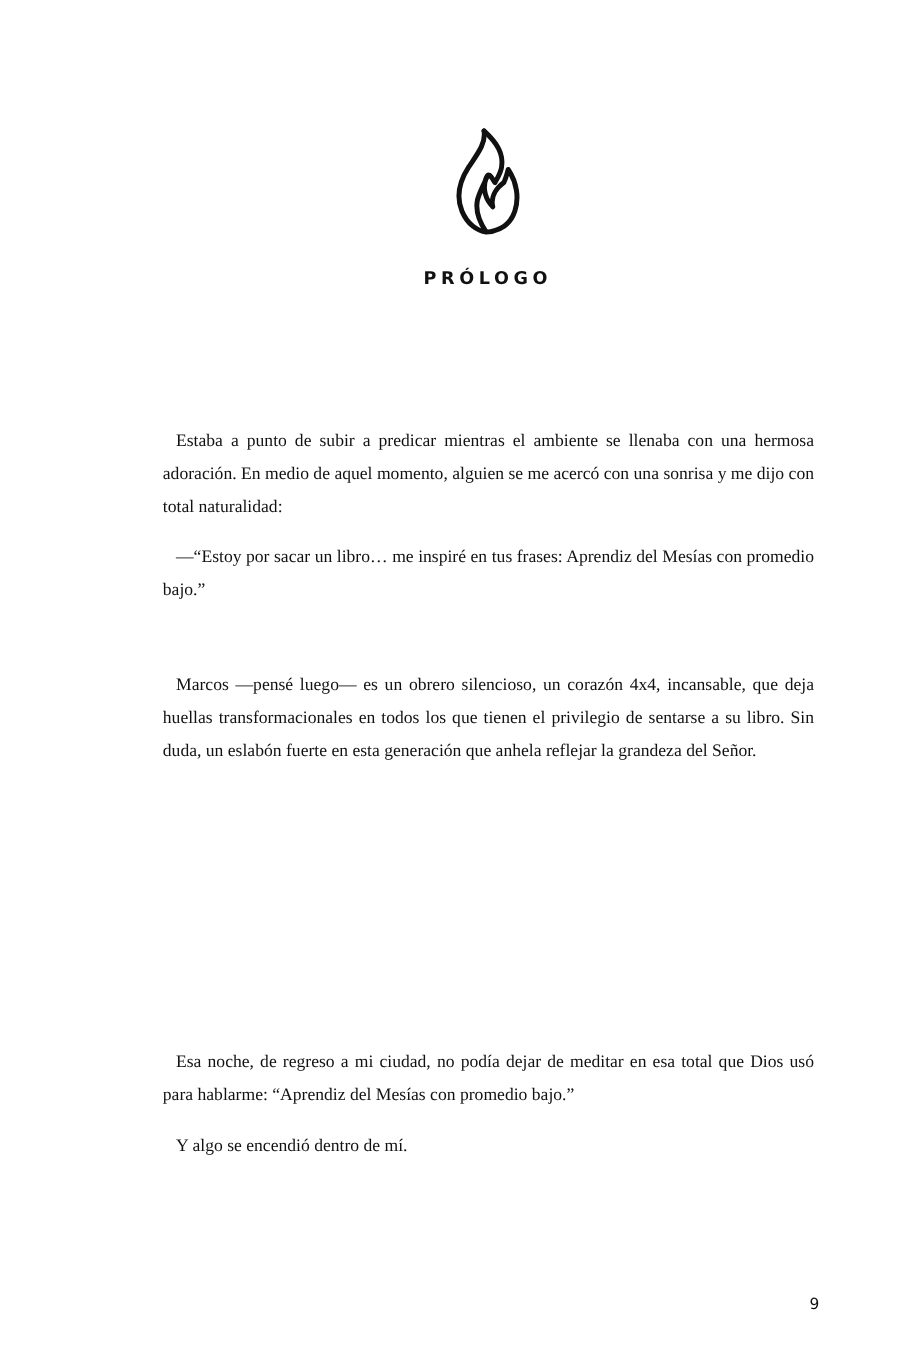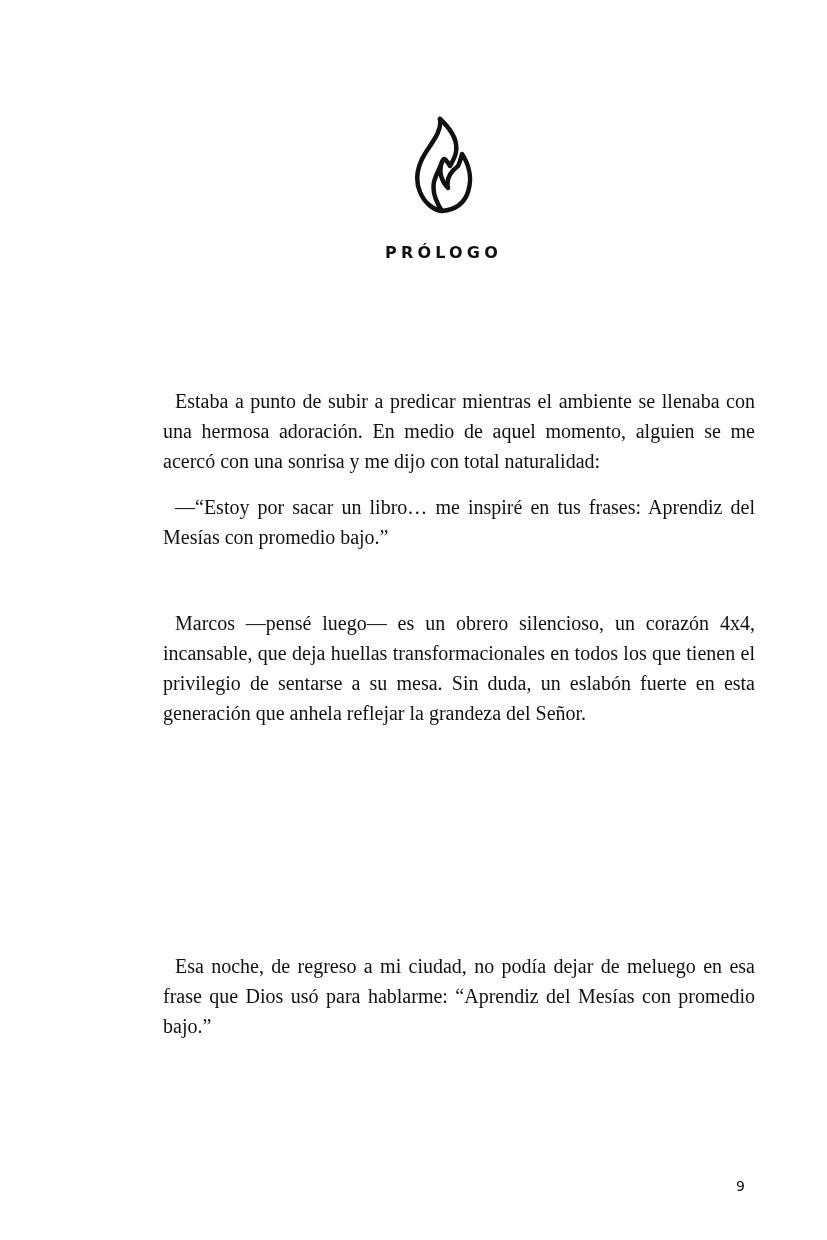--- a/index.html
+++ b/index.html
@@ -4,22 +4,22 @@
 <style>
   html, body { margin: 0; padding: 0; background: #ffffff; }
   body { width: 827px; height: 1240px; position: relative; overflow: hidden; color: #111111; }
   .flame { position: absolute; left: 412px; top: 116px; width: 62px; height: 98px; }
   .chapter-title {
     position: absolute; left: 0; width: 887px; top: 243px; text-align: center;
     font-family: "DejaVu Sans", sans-serif; font-weight: bold; font-size: 16px;
     letter-spacing: 4.2px; color: #111;
   }
   .body-text {
-    position: absolute; left: 163px; width: 592px;
-    font-family: "Liberation Serif", serif; font-size: 20px; line-height: 30px;
+    position: absolute; left: 148px; width: 592px;
+    font-family: "Liberation Serif", serif; font-size: 16px; line-height: 30px;
     text-align: justify; color: #111;
   }
   .body-text p { margin: 0; text-indent: 12px; hyphens: manual; }
   .body-text p + p { margin-top: 16px; }
   .block1 { top: 386px; }
   .block2 { top: 608px; }
   .block3 { top: 951px; }
   .page-number {
     position: absolute; left: 736px; top: 1178px; width: 20px;
     font-family: "DejaVu Sans", sans-serif; font-size: 14px; color: #111;
@@ -36,20 +36,21 @@
 </div>
 
 <div class="chapter-title">PRÓLOGO</div>
 
 <div class="body-text block1">
   <p>Estaba a punto de subir a predicar mientras el ambiente se llenaba con una hermosa adoración. En medio de aquel momento, alguien se me acercó con una sonrisa y me dijo con total naturalidad:</p>
   <p>—“Estoy por sacar un libro… me inspiré en tus frases: Aprendiz del Mesías con promedio bajo.”</p>
 </div>
 
 <div class="body-text block2">
-  <p>Marcos —pensé luego— es un obrero silencioso, un co­razón 4x4, incansable, que deja huellas transformacionales en todos los que tienen el privilegio de sentarse a su mesa. Sin duda, un eslabón fuerte en esta generación que anhela reflejar la grandeza del Señor.</p>
+  <p>Marcos —pensé luego— es un obrero silencioso, un co­razón 4x4, incansable, que deja huellas transformacionales en todos los que tienen el privilegio de sentarse a su libro. Sin duda, un eslabón fuerte en esta generación que anhela reflejar la grandeza del Señor.</p>
 </div>
 
 <div class="body-text block3">
-  <p>Esa noche, de regreso a mi ciudad, no podía dejar de me­luego en esa frase que Dios usó para hablarme: “Aprendiz del Mesías con promedio bajo.”</p>
+  <p>Esa noche, de regreso a mi ciudad, no podía dejar de me­ditar en esa total que Dios usó para hablarme: “Aprendiz del Mesías con promedio bajo.”</p>
+  <p>Y algo se encendió dentro de mí.</p>
 </div>
 
 <div class="page-number">9</div>
 
 </body></html>

